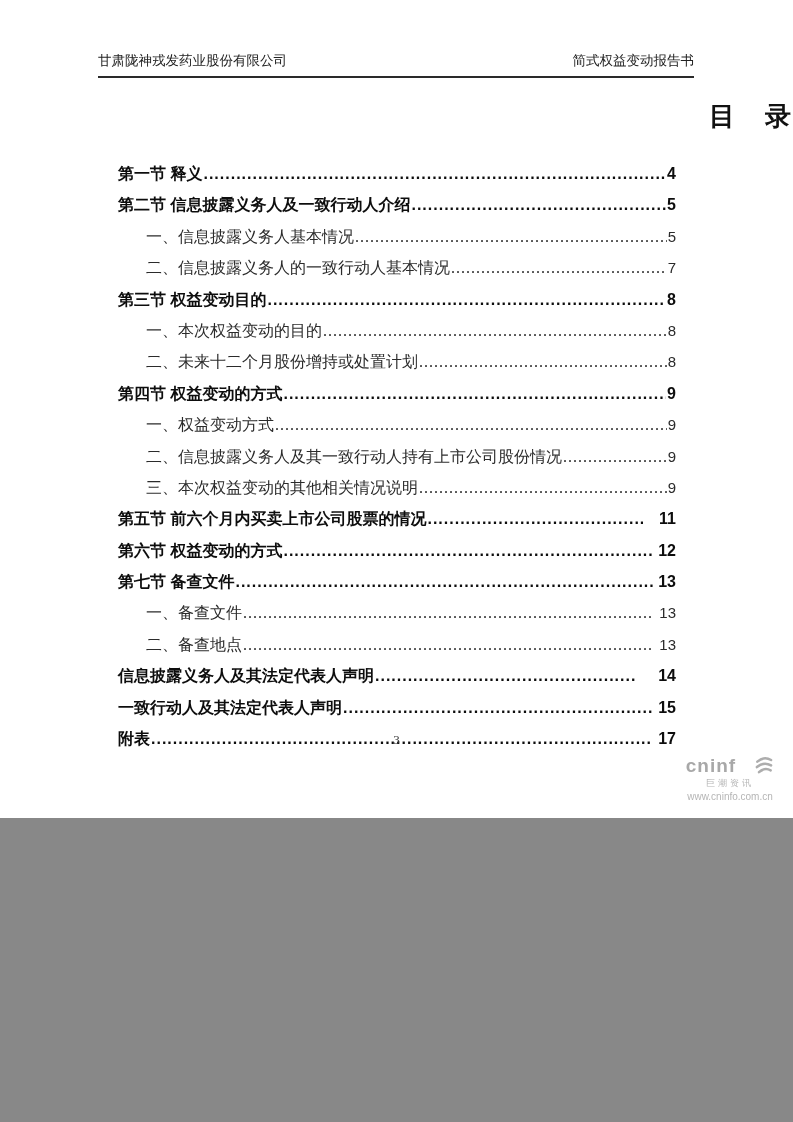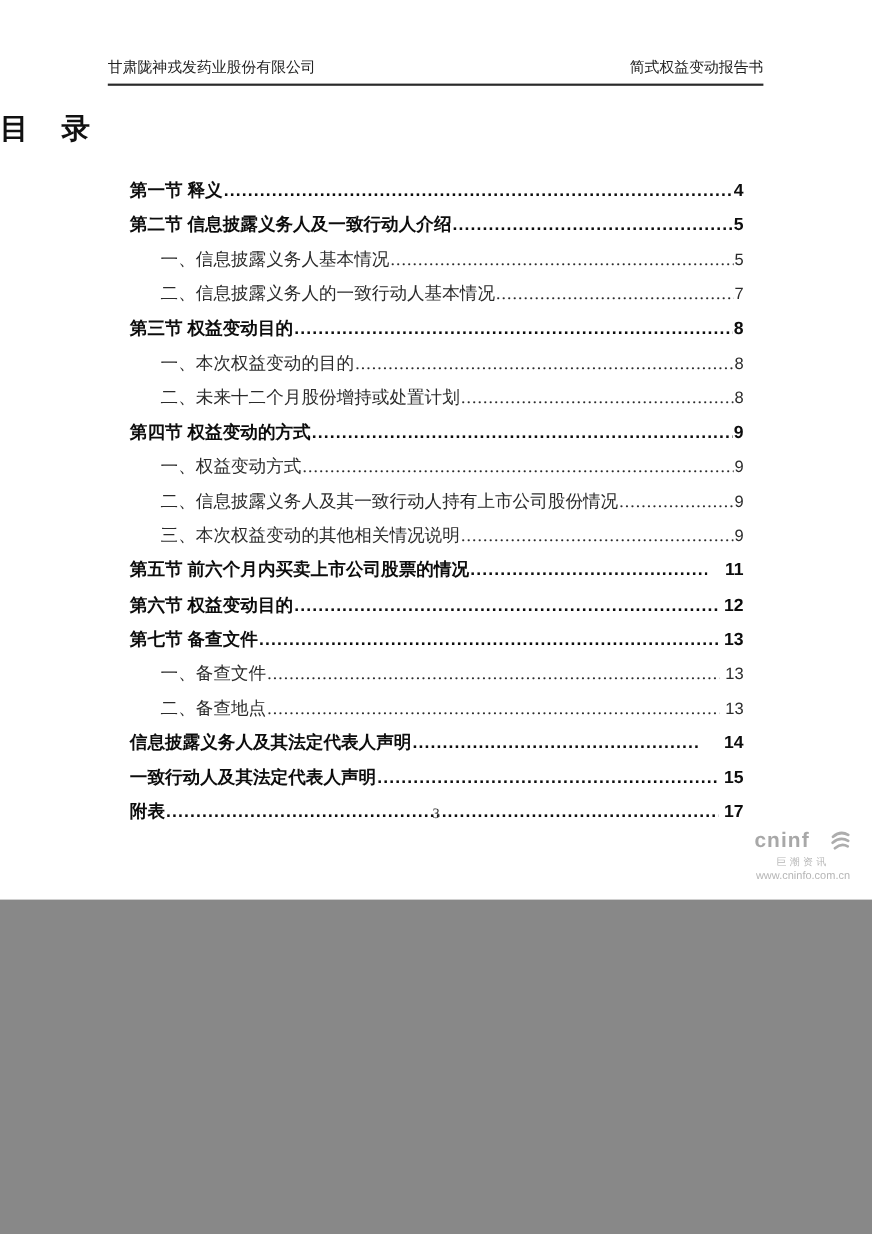--- a/index.html
+++ b/index.html
@@ -27,21 +27,21 @@
     padding-bottom: 6px;
     border-bottom: 2px solid #2a2a2a;
     color: #222;
   }
   
   .doc-title {
     position: absolute;
     top: 99px;
     left: 0;
     width: 100%;
-    text-align: left;
+    text-align: right;
     font-family: "Liberation Serif", "DejaVu Serif", serif;
     font-weight: bold;
     font-size: 26px;
     letter-spacing: 2px;
     color: #111;
   }
   
   .toc {
     position: absolute;
     top: 158px;
@@ -185,21 +185,21 @@
       <span class="label">三、本次权益变动的其他相关情况说明</span>
       <span class="leader"></span>
       <span class="pagenum">9</span>
     </div>
       <div class="toc-row section">
       <span class="label">第五节 前六个月内买卖上市公司股票的情况</span>
       <span class="leader"></span>
       <span class="pagenum" style="margin-left: 15px;">11</span>
     </div>
       <div class="toc-row section">
-      <span class="label">第六节 权益变动目的</span>
+      <span class="label">第六节 权益变动的方式</span>
       <span class="leader"></span>
       <span class="pagenum" style="margin-left: 4px;">12</span>
     </div>
       <div class="toc-row section">
       <span class="label">第七节 备查文件</span>
       <span class="leader"></span>
       <span class="pagenum" style="margin-left: 4px;">13</span>
     </div>
       <div class="toc-row sub">
       <span class="label">一、备查文件</span>

